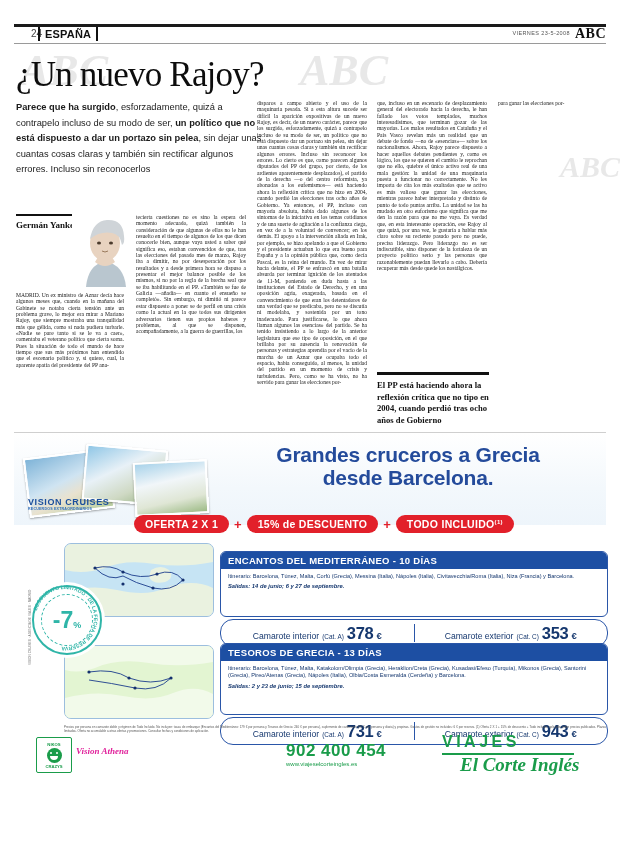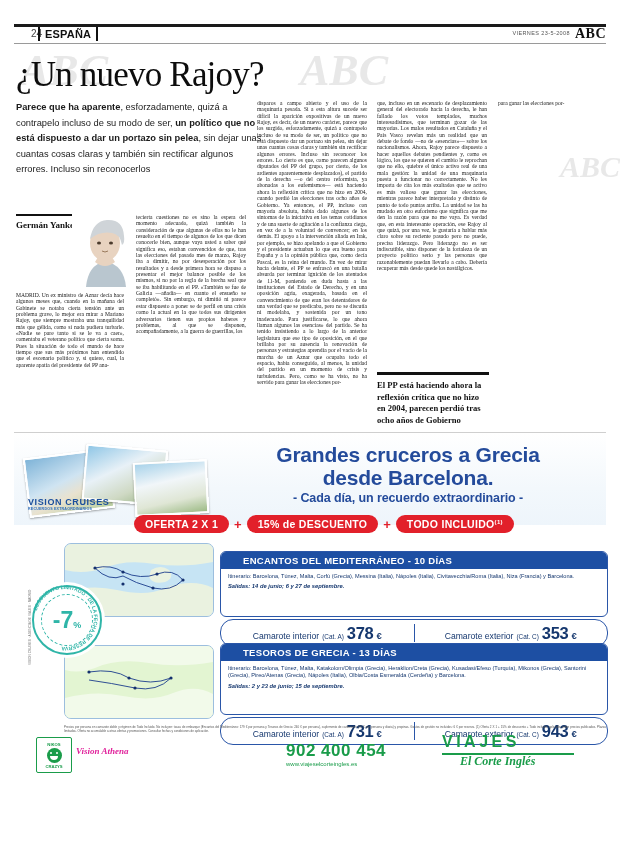--- a/index.html
+++ b/index.html
@@ -107,21 +107,21 @@
   .badge-n{font-size:23px;line-height:50px;}
   .badge-p{font-size:9px;}
   .badge-ring{position:absolute;left:18px;top:152px;width:66px;height:66px;}
 
   
   .offer{position:absolute;left:206px;width:386px;border:1px solid #2a56a8;border-radius:6px;
       background:#ffffff;overflow:hidden;}
   .o1{top:118px;height:64px;}
   .o2{top:210px;height:70px;}
   .offer-hd{background:#1d4fa3;color:#ffffff;font-family:"Liberation Sans",sans-serif;
-      font-weight:bold;font-size:9.5px;letter-spacing:.3px;padding:3px 22px;}
+      font-weight:bold;font-size:9.5px;letter-spacing:.3px;padding:3px 7px;}
   .offer-bd{padding:4px 7px 0 7px;font-family:"Liberation Sans",sans-serif;font-size:5.6px;
       line-height:7.4px;color:#15376e;}
   .offer-sal{padding:3px 7px 0 7px;font-family:"Liberation Sans",sans-serif;font-style:italic;
       font-weight:bold;font-size:5.8px;color:#15376e;}
 
   .prices{position:absolute;left:206px;width:386px;height:26px;border:1px solid #2a56a8;
       border-radius:13px;background:#ffffff;display:flex;align-items:center;}
   .p1{top:186px;} .p2{top:284px;}
   .pcell{flex:1;display:flex;align-items:baseline;justify-content:center;gap:3px;
       font-family:"Liberation Sans",sans-serif;color:#15376e;}
@@ -153,21 +153,21 @@
       color:#ffffff;display:flex;flex-direction:column;align-items:center;justify-content:center;}
   .vcbox .a{font-family:"Liberation Serif",serif;font-size:15px;letter-spacing:1.5px;line-height:15px;}
   .vcbox .b{font-family:"Liberation Sans",sans-serif;font-size:6.5px;letter-spacing:3px;}
   .phone{position:absolute;left:272px;top:0px;color:#1a9c4a;font-family:"Liberation Sans",sans-serif;
       font-weight:bold;font-size:17px;letter-spacing:.5px;}
   .phweb{position:absolute;left:272px;top:20px;color:#1a9c4a;font-size:6px;}
   .viajes{position:absolute;left:428px;top:-8px;color:#1a9c4a;font-family:"Liberation Sans",sans-serif;
       font-weight:bold;font-size:16px;letter-spacing:3.5px;}
   .viajes-rule{position:absolute;left:428px;top:12px;width:132px;height:1.6px;background:#1a9c4a;}
   .eci{position:absolute;left:446px;top:13px;color:#1a9c4a;font-family:"Liberation Serif",serif;
-      font-style:italic;font-weight:bold;font-size:12px;}
+      font-style:italic;font-weight:bold;font-size:19px;}
 </style>
 </head>
 <body>
 
 <div class="wm" style="left:20px;top:45px;font-size:44px;">ABC</div>
 <div class="wm" style="left:300px;top:45px;font-size:44px;">ABC</div>
 <div class="wm" style="left:560px;top:150px;font-size:30px;">ABC</div>
 <div class="wm" style="left:80px;top:560px;font-size:54px;">ABC</div>
 <div class="wm" style="left:400px;top:520px;font-size:40px;">ABC</div>
 <div class="wm" style="left:460px;top:700px;font-size:36px;">ABC</div>
@@ -178,21 +178,21 @@
     <div class="mast-rule-top"></div>
     <div class="mast-rule-bot"></div>
     <div class="folio">24</div>
     <div class="section-tag">ESPAÑA</div>
     <div class="mast-date">VIERNES 23-5-2008</div>
     <div class="mast-abc">ABC</div>
   </div>
 
   <div class="headline">¿Un nuevo Rajoy?</div>
 
-  <div class="lead"><b>Parece que ha aparente</b><span>, esforzadamente, quizá a contrapelo incluso de su modo de ser, </span><b>un político que no está dispuesto a dar un portazo sin pelea</b><span>, sin dejar unas cuantas cosas claras y también sin rectificar algunos errores. Incluso sin reconocerlos</span></div>
+  <div class="lead"><b>Parece que ha surgido</b><span>, esforzadamente, quizá a contrapelo incluso de su modo de ser, </span><b>un político que no está dispuesto a dar un portazo sin pelea</b><span>, sin dejar unas cuantas cosas claras y también sin rectificar algunos errores. Incluso sin reconocerlos</span></div>
 
   <div class="byline-rule"></div>
   <div class="byline">Germán Yanke</div>
   <div class="portrait">
     <svg width="58" height="74" viewBox="0 0 58 74">
       <rect width="58" height="74" fill="#ffffff"></rect>
       <ellipse cx="33" cy="30" rx="15" ry="18" fill="#e8d3c0"></ellipse>
       <path d="M18 26 q3 -18 17 -19 q16 -1 17 16 q1 7 -2 9 q-2 -11 -10 -12 q-12 -2 -22 6z" fill="#cfd4d8"></path>
       <path d="M14 74 q2 -22 19 -26 q19 4 21 26z" fill="#b9c6cf"></path>
       <path d="M26 44 q7 6 14 0 l3 5 q-10 8 -20 0z" fill="#e8d3c0"></path>
@@ -203,21 +203,21 @@
   </div>
 
   <div class="col c1">MADRID. Un ex ministro de Aznar decía hace algunos meses que, cuando en la mañana del Gabinete se notaba cierta tensión ante un problema grave, lo mejor era mirar a Mariano Rajoy, que siempre mostraba una tranquilidad más que gélida, como si nada pudiera turbarle. «Nadie se pare tanto si se le va a caer», comentaba el veterano político que cierta sorna. Pues la situación de todo el mundo de hace tiempo que sus más próximos han entendido que el escenario político y, si quiere, cual, la aparente apatía del presidente del PP ana-</div>
   <div class="col c2">tecierta cuestiones no es sino la espera del momento adecuado, quizá también la consideración de que algunas de ellas no le han resuelto en el tiempo de algunos de los que dicen conocerle bien, aunque vaya usted a saber qué significa eso, estaban convencidos de que, tras las elecciones del pasado mes de marzo, Rajoy iba a dimitir, no por desesperación por los resultados y a desde primera hora se dispuso a presentar el mejor balance posible de los mismos, si no por la regla de la brecha seal que se iba habilitando en el PP. «También se fue de Galicia —añadía— en cuanto el ensueño se completó». Sin embargo, ni dimitió ni parece estar dispuesto a poner se de perfil en una crisis como la actual en la que todos sus dirigentes adversarios tienen sus propios haberes y problemas, al que se disponen, acompañadamente, a la guerra de guerrillas, los</div>
   <div class="col c3">disparos a campo abierto y el uso de la maquinaria pesada. Si a esta altura sucede ser difícil la aparición expositivas de un nuevo Rajoy, es decir, de un nuevo carácter, parece que los surgido, esforzadamente, quizá a contrapelo incluso de su modo de ser, un político que no está dispuesto dar un portazo sin pelea, sin dejar unas cuantas cosas claras y también sin rectificar algunos errores. Incluso sin reconocer los errores. Lo cierto es que, como parecen algunos diputados del PP del grupo, por cierto, de los ardientes aparentemente desplazados), el partido de la derecha —o del centro reformista, ya abonadas a los eufemismos— está haciendo ahora la reflexión crítica que no hizo en 2004, cuando perdió las elecciones tras ocho años de Gobierno. Ya entonces, el PP, incluso con mayoría absoluta, había dado algunos de los síntomas de la iniciativa en los temas cotidianos y de una suerte de agitación a la confianza ciega, en vez de a la voluntad de convencer; en los demás. El apoyo a la intervención aliada en Irak, por ejemplo, se hizo apelando a que el Gobierno y el presidente actuaban lo que era bueno para España y a la opinión pública que, como decía Pascal, es la reina del mundo. En vez de mirar hacia delante, el PP se enfrascó en una batalla absurda por terminar ignición de los atentados de 11-M, poniendo en duda hasta a las instituciones del Estado de Derecho, y en una oposición agria, exagerada, basada en el convencimiento de que eran los detentadores de una verdad que se predicaba, pero no se discutía ni modelaba, y sostenida por un tono inadecuado. Para justificarse, lo que ahora llaman algunos las esencias» del partido. Se ha tenido insistiendo a lo largo de la anterior legislatura que ese tipo de oposición, en el que brillaba por su ausencia la renovación de personas y estrategias aprendía por el vacío de la marcha de un Aznar que ocupaba todo el espacio, había conseguido, al menos, la unidad del partido en un momento de crisis y turbulencias. Pero, como se ha visto, no ha servido para ganar las elecciones por-</div>
   <div class="col c4">que, incluso en un escenario de desplazamiento general del electorado hacia la derecha, le han fallado los votos templados, muchos interesadísimos, que terminan gozar de las mayorías. Los malos resultados en Cataluña y el País Vasco revelan más un realidad que un debate de fondo —no de «esencias»— sobre los nacionalismos. Ahora, Rajoy parece dispuesto a hacer aquellos debates pendientes y, como es lógico, los que se quieren el cambio le reprochan que no ello, quiebre el único activo real de una mala gestión: la unidad de una maquinaria puesta a funcionar no correctamente. No les importa de cita los más exaltados que se activo es más valioso que ganar las elecciones, mientras parece haber interpretado y distinto de punto de todo puntas arriba. La unidad se las ha mudado en otro euforismo que significa que me den la razón para que no me vaya. Es verdad que, en esta interesante operación, ese Rajoy al que quizá, por una vez, le gustaría a hablar más claro sobre su reciente pasado pero no puede, precisa liderazgo. Pero liderazgo no es ser indiscutible, sino disponer de la fortaleza de un proyecto político serio y las personas que razonablemente puedan llevarlo a cabo. Debería recuperar más desde quede los nostálgicos.</div>
   <div class="col c5">para ganar las elecciones por-</div>
 
   <div class="pq">
     <div class="pq-rule"></div>
-    <div class="pq-txt">El PP está haciendo ahora la reflexión crítica que no hizo en 2004, parecen perdió tras ocho años de Gobierno</div>
+    <div class="pq-txt">El PP está haciendo ahora la reflexión crítica que no tipo en 2004, cuando perdió tras ocho años de Gobierno</div>
   </div>
 </div>
 
 <div class="ad">
 
   <div class="ad-sea"></div>
 
   <div class="ad-photos">
     <div class="ph ph1"></div>
     <div class="ph ph2"></div>
@@ -225,21 +225,20 @@
   </div>
   <div class="vclogo">
     <div class="v1">VISION CRUISES</div>
     <div class="v2">RECUERDOS EXTRAORDINARIOS</div>
   </div>
 
   <div class="ad-h1">
     <div>Grandes cruceros a Grecia</div>
     <div>desde Barcelona.</div>
   </div>
-  <div class="ad-h2">- Cada día, un recuerdo extraordinario -</div>
 
   <div class="pills">
     <div class="pill">OFERTA 2 X 1</div>
     <div class="plus">+</div>
     <div class="pill">15% de DESCUENTO</div>
     <div class="plus">+</div>
     <div class="pill"><span>TODO INCLUIDO</span><span class="sup">(1)</span></div>
   </div>
 
   <div class="mapbox map1">

